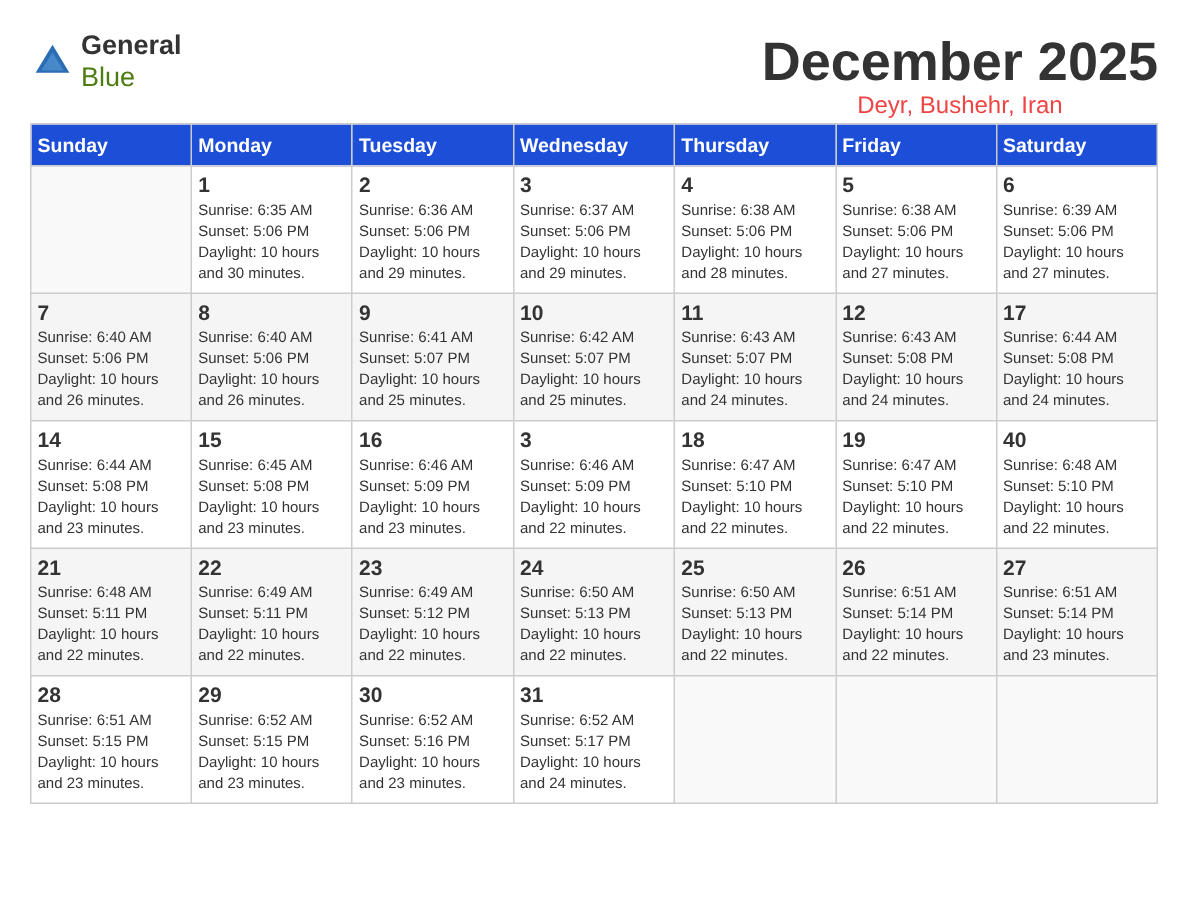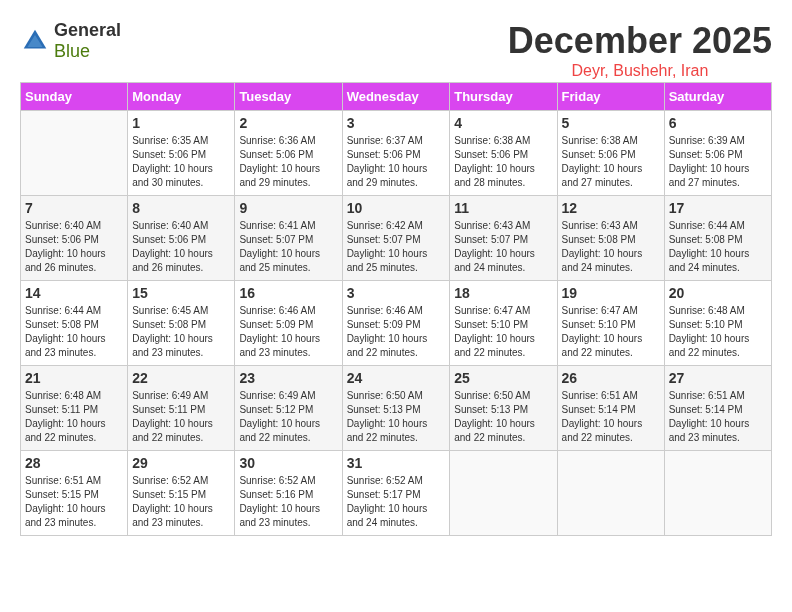--- a/index.html
+++ b/index.html
@@ -46,21 +46,21 @@
     .location {
       font-size: 16px;
       color: #ef4444;
     }
     .calendar {
       width: 100%;
       border-collapse: collapse;
       font-size: 11px;
     }
     .calendar th {
-      background-color: #d946ef;
+      background-color: #1d4ed8;
       color: white;
       padding: 6px 4px;
       text-align: left;
       font-size: 13px;
       font-weight: bold;
       border: 1px solid #ccc;
     }
     .calendar td {
       border: 1px solid #ccc;
       vertical-align: top;
@@ -199,21 +199,21 @@
         </td>
         <td>
           <span class="day-number">18</span>
           <div class="day-info">Sunrise: 6:47 AM<br>Sunset: 5:10 PM<br>Daylight: 10 hours and 22 minutes.</div>
         </td>
         <td>
           <span class="day-number">19</span>
           <div class="day-info">Sunrise: 6:47 AM<br>Sunset: 5:10 PM<br>Daylight: 10 hours and 22 minutes.</div>
         </td>
         <td>
-          <span class="day-number">20</span>
+          <span class="day-number">40</span>
           <div class="day-info">Sunrise: 6:48 AM<br>Sunset: 5:10 PM<br>Daylight: 10 hours and 22 minutes.</div>
         </td>
       </tr>
       <tr class="row-even">
         <td>
           <span class="day-number">21</span>
           <div class="day-info">Sunrise: 6:48 AM<br>Sunset: 5:11 PM<br>Daylight: 10 hours and 22 minutes.</div>
         </td>
         <td>
           <span class="day-number">22</span>

